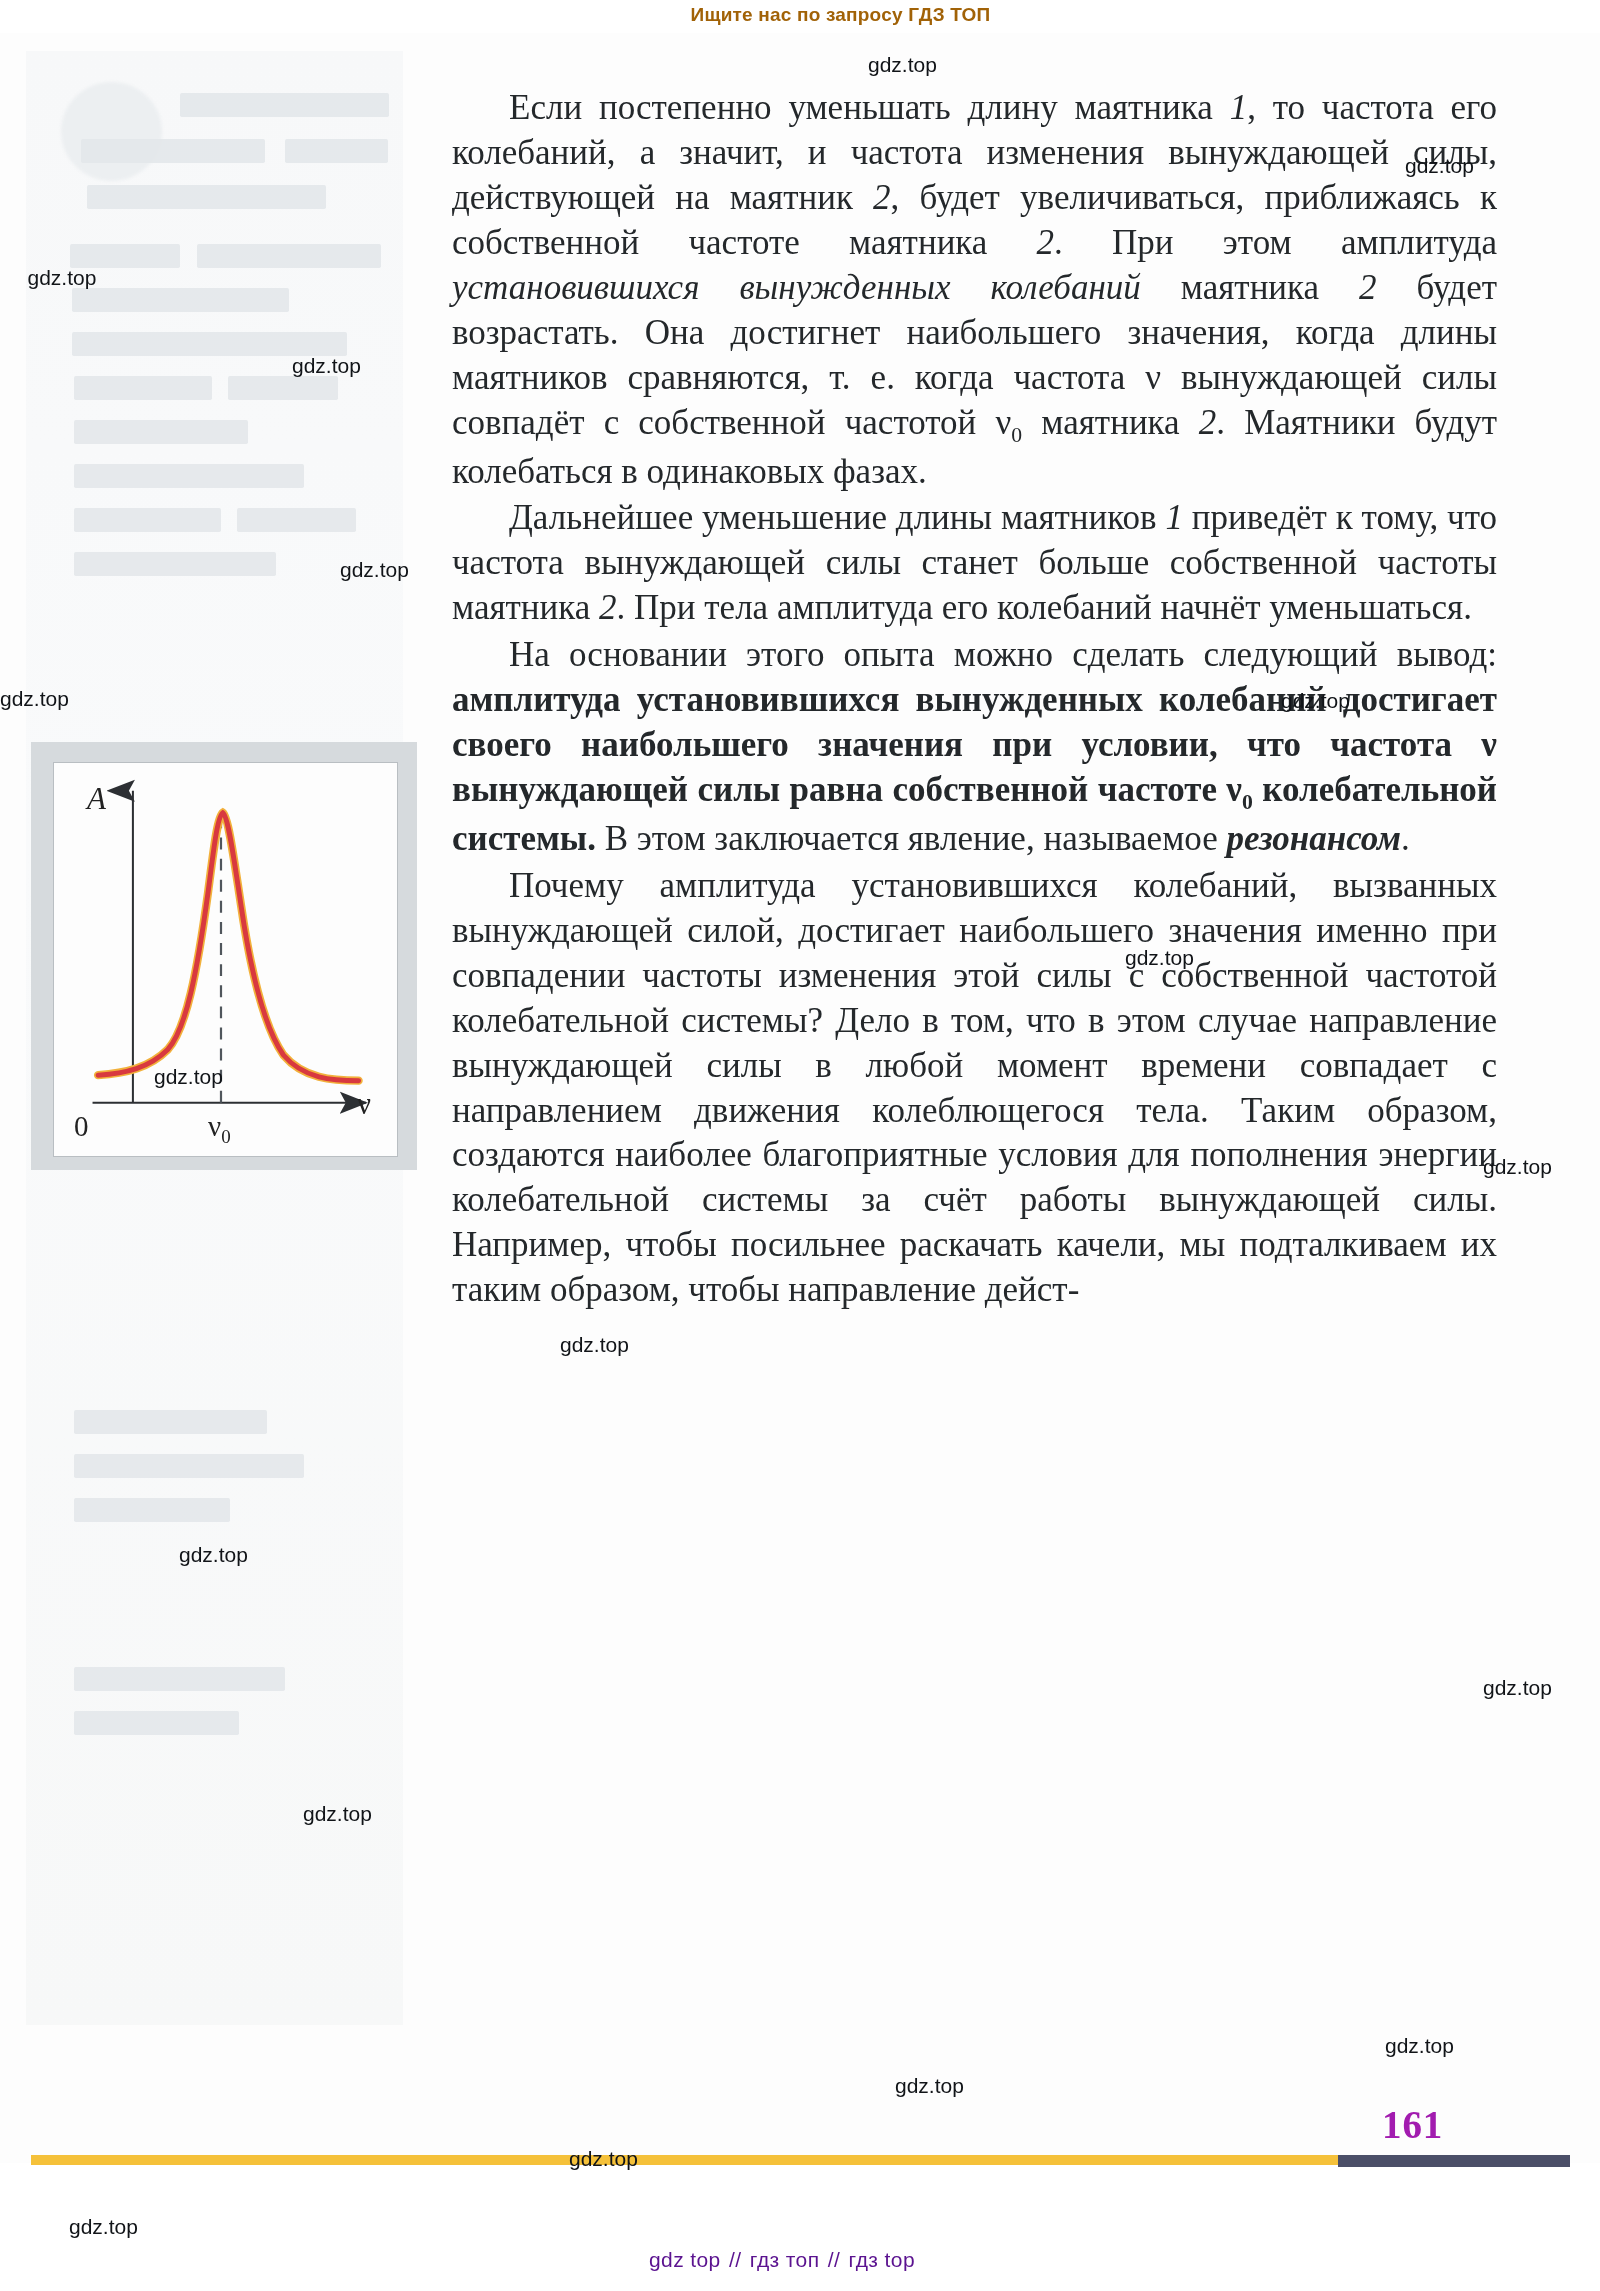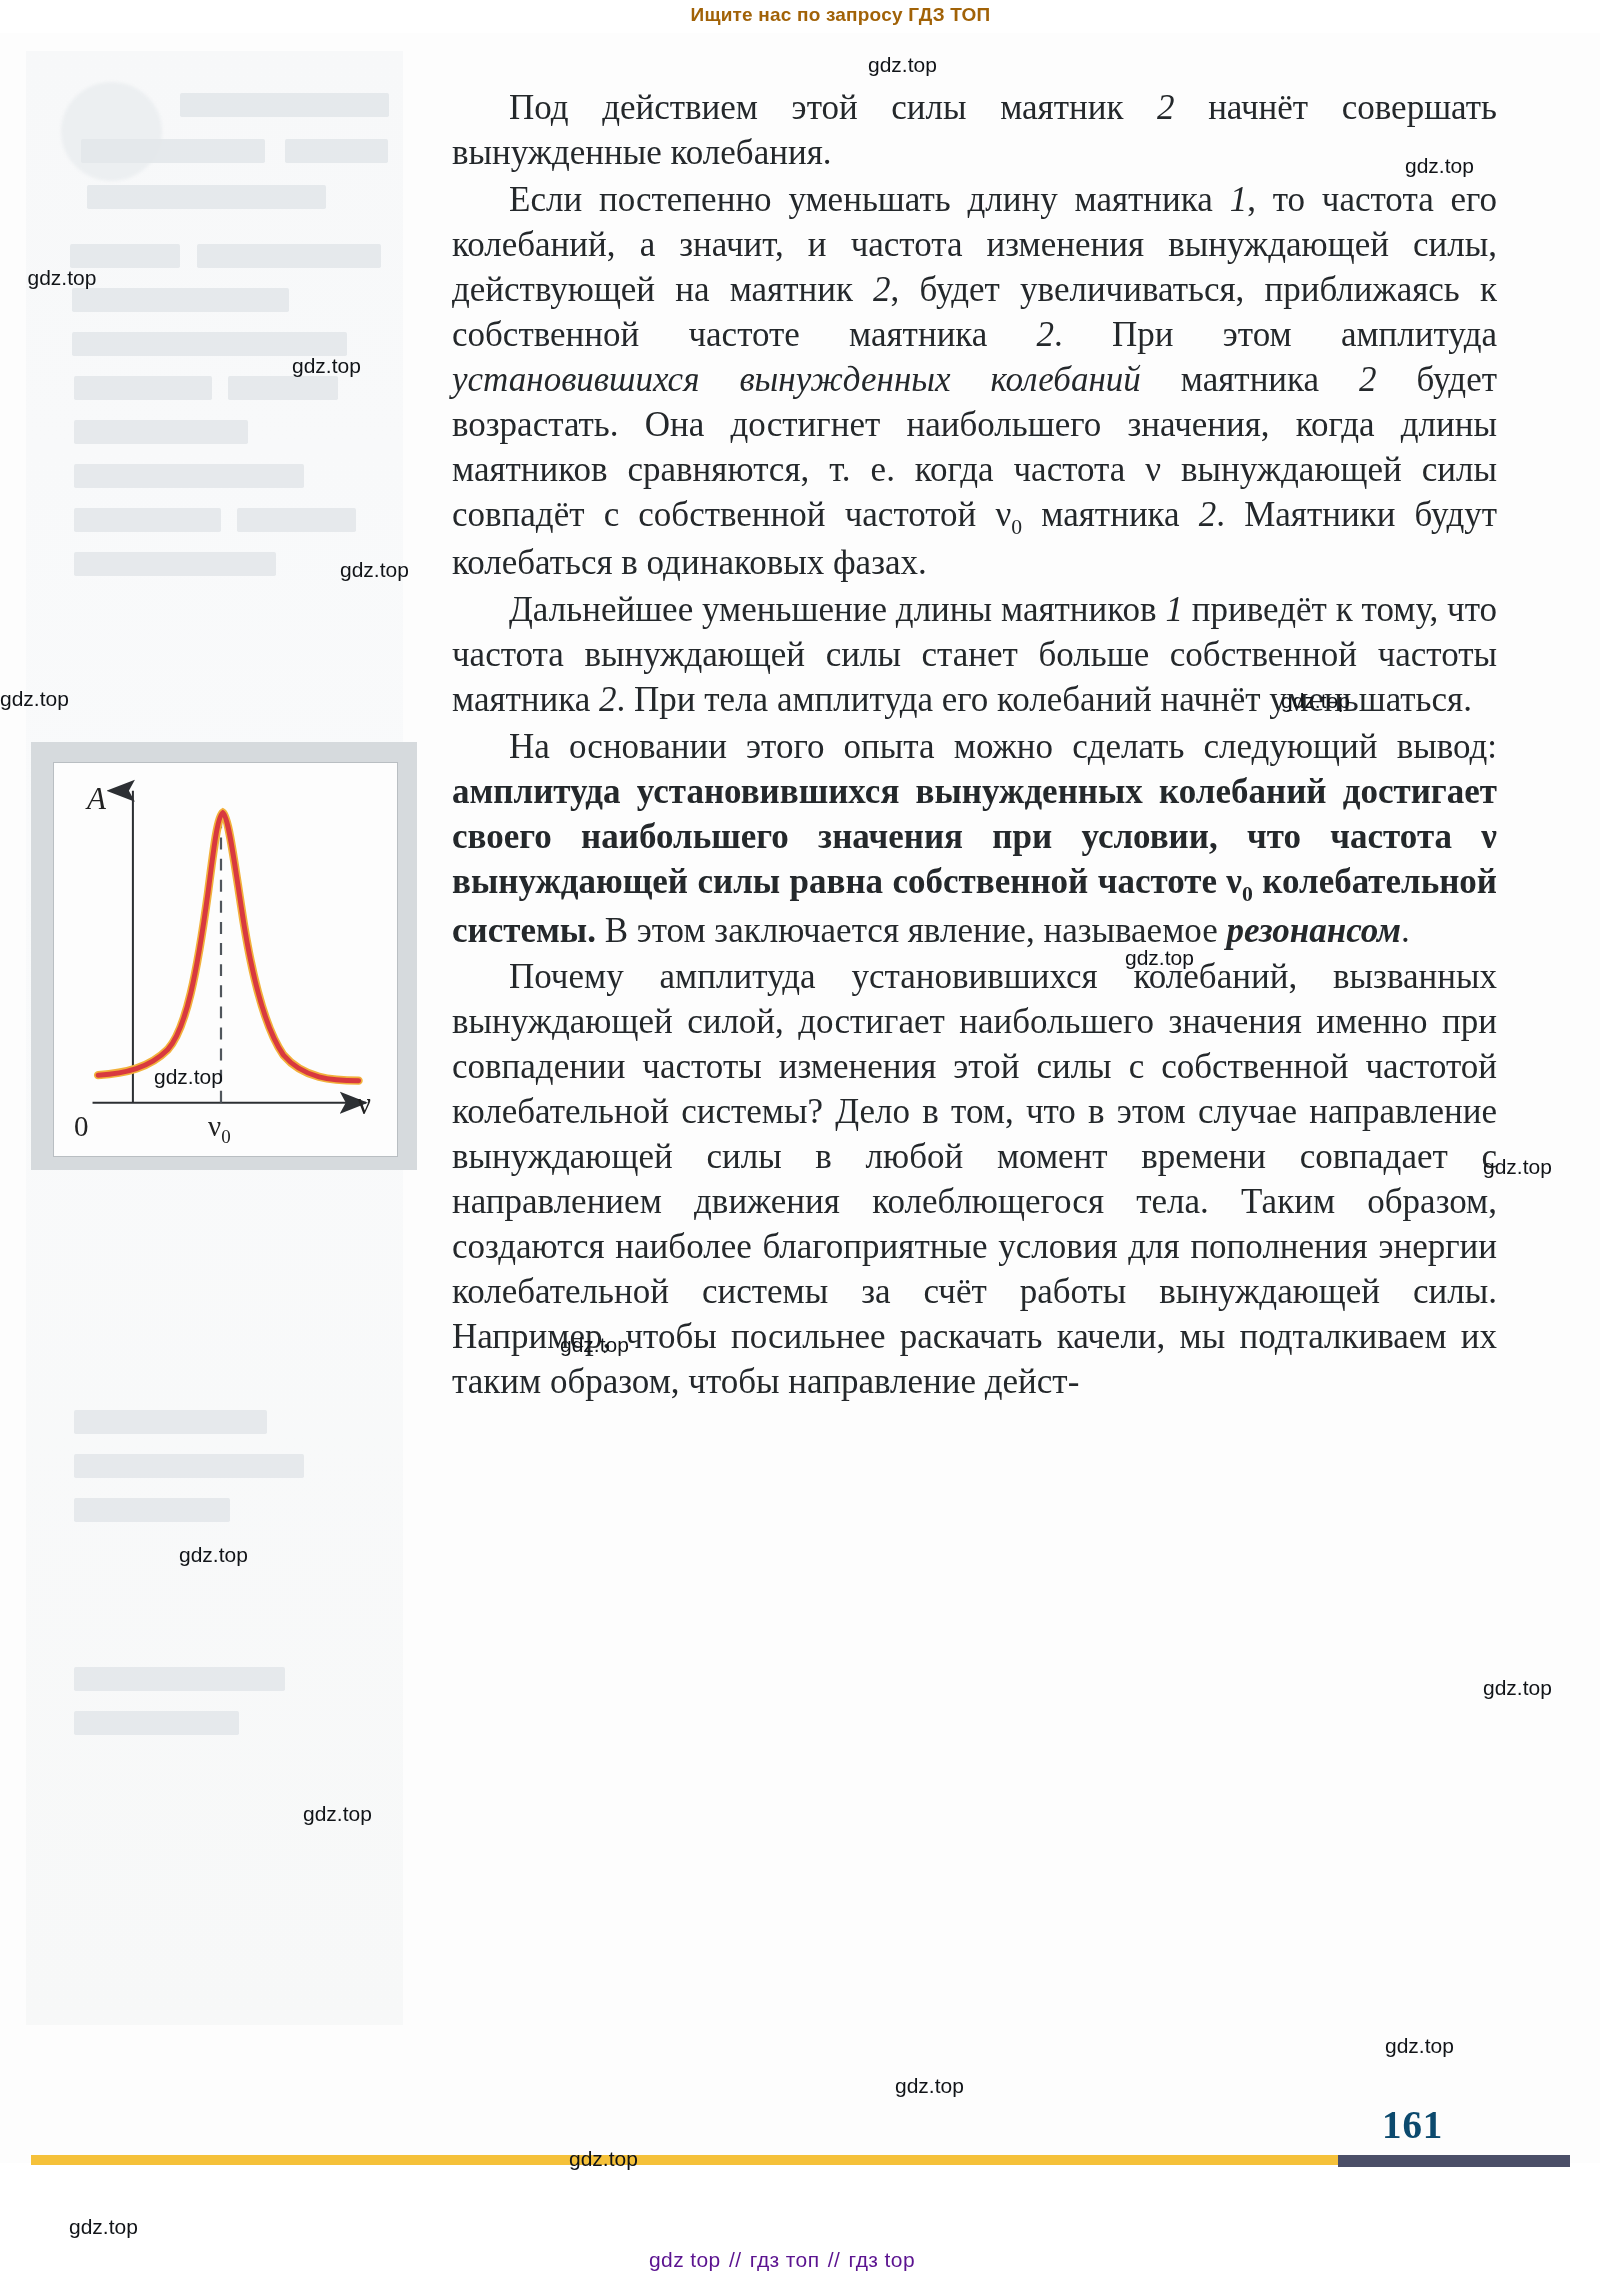--- a/index.html
+++ b/index.html
@@ -149,21 +149,21 @@
     width: 232px; height: 12px;
     background: #4b4f68;
   }
   #page-number {
     position: absolute;
     left: 1382px;
     top: 2069px;
     font-family: "Liberation Serif","DejaVu Serif",serif;
     font-weight: 700;
     font-size: 39px;
-    color: #0c4a6e;
+    color: #a21caf;
     letter-spacing: 0.9px;
   }
 
   
   #footer-links {
     position: absolute;
     left: 0;
     top: 2248px;
     width: 1564px;
     text-align: center;
@@ -260,21 +260,20 @@
 
         <span class="axis-letter" id="label-zero">0</span>
 
         <span class="axis-letter" id="label-nu0"><span>ν</span><sub>0</sub></span>
       </div>
 
     </div>
 
     <div id="text-column">
 
-      <p><span>Под действием этой силы маятник </span><span class="it">2</span><span> начнёт совершать вынужденные колебания.</span></p>
 
       <p><span>Если постепенно уменьшать длину маятника </span><span class="it">1</span><span>, то частота его колебаний, а значит, и частота изменения вынуждающей силы, действующей на маятник </span><span class="it">2</span><span>, будет увеличиваться, приближаясь к собственной частоте маятника </span><span class="it">2</span><span>. При этом амплитуда </span><span class="it">установившихся вынужденных колебаний</span><span> маятника </span><span class="it">2</span><span> будет возрастать. Она достигнет наибольшего значения, когда длины маятников сравняются, т. е. когда частота ν вынуждающей силы совпадёт с собственной частотой ν</span><sub>0</sub><span> маятника </span><span class="it">2</span><span>. Маятники будут колебаться в одинаковых фазах.</span></p>
 
       <p><span>Дальнейшее уменьшение длины маятников </span><span class="it">1</span><span> приведёт к тому, что частота вынуждающей силы станет больше собственной частоты маятника </span><span class="it">2</span><span>. При тела амплитуда его колебаний начнёт уменьшаться.</span></p>
 
       <p><span>На основании этого опыта можно сделать следующий вывод: </span><span class="bd">амплитуда установившихся вынужденных колебаний достигает своего наибольшего значения при условии, что частота ν вынуждающей силы равна собственной частоте ν</span><sub class="bd">0</sub><span class="bd"> колебательной системы.</span><span> В этом заключается явление, называемое </span><span class="bdit">резонансом</span><span>.</span></p>
 
       <p><span>Почему амплитуда установившихся колебаний, вызванных вынуждающей силой, достигает наибольшего значения именно при совпадении частоты изменения этой силы с собственной частотой колебательной системы? Дело в том, что в этом случае направление вынуждающей силы в любой момент времени совпадает с направлением движения колеблющегося тела. Таким образом, создаются наиболее благоприятные условия для пополнения энергии колебательной системы за счёт работы вынуждающей силы. Например, чтобы посильнее раскачать качели, мы подталкиваем их таким образом, чтобы направление дейст-</span></p>
     </div>
 

